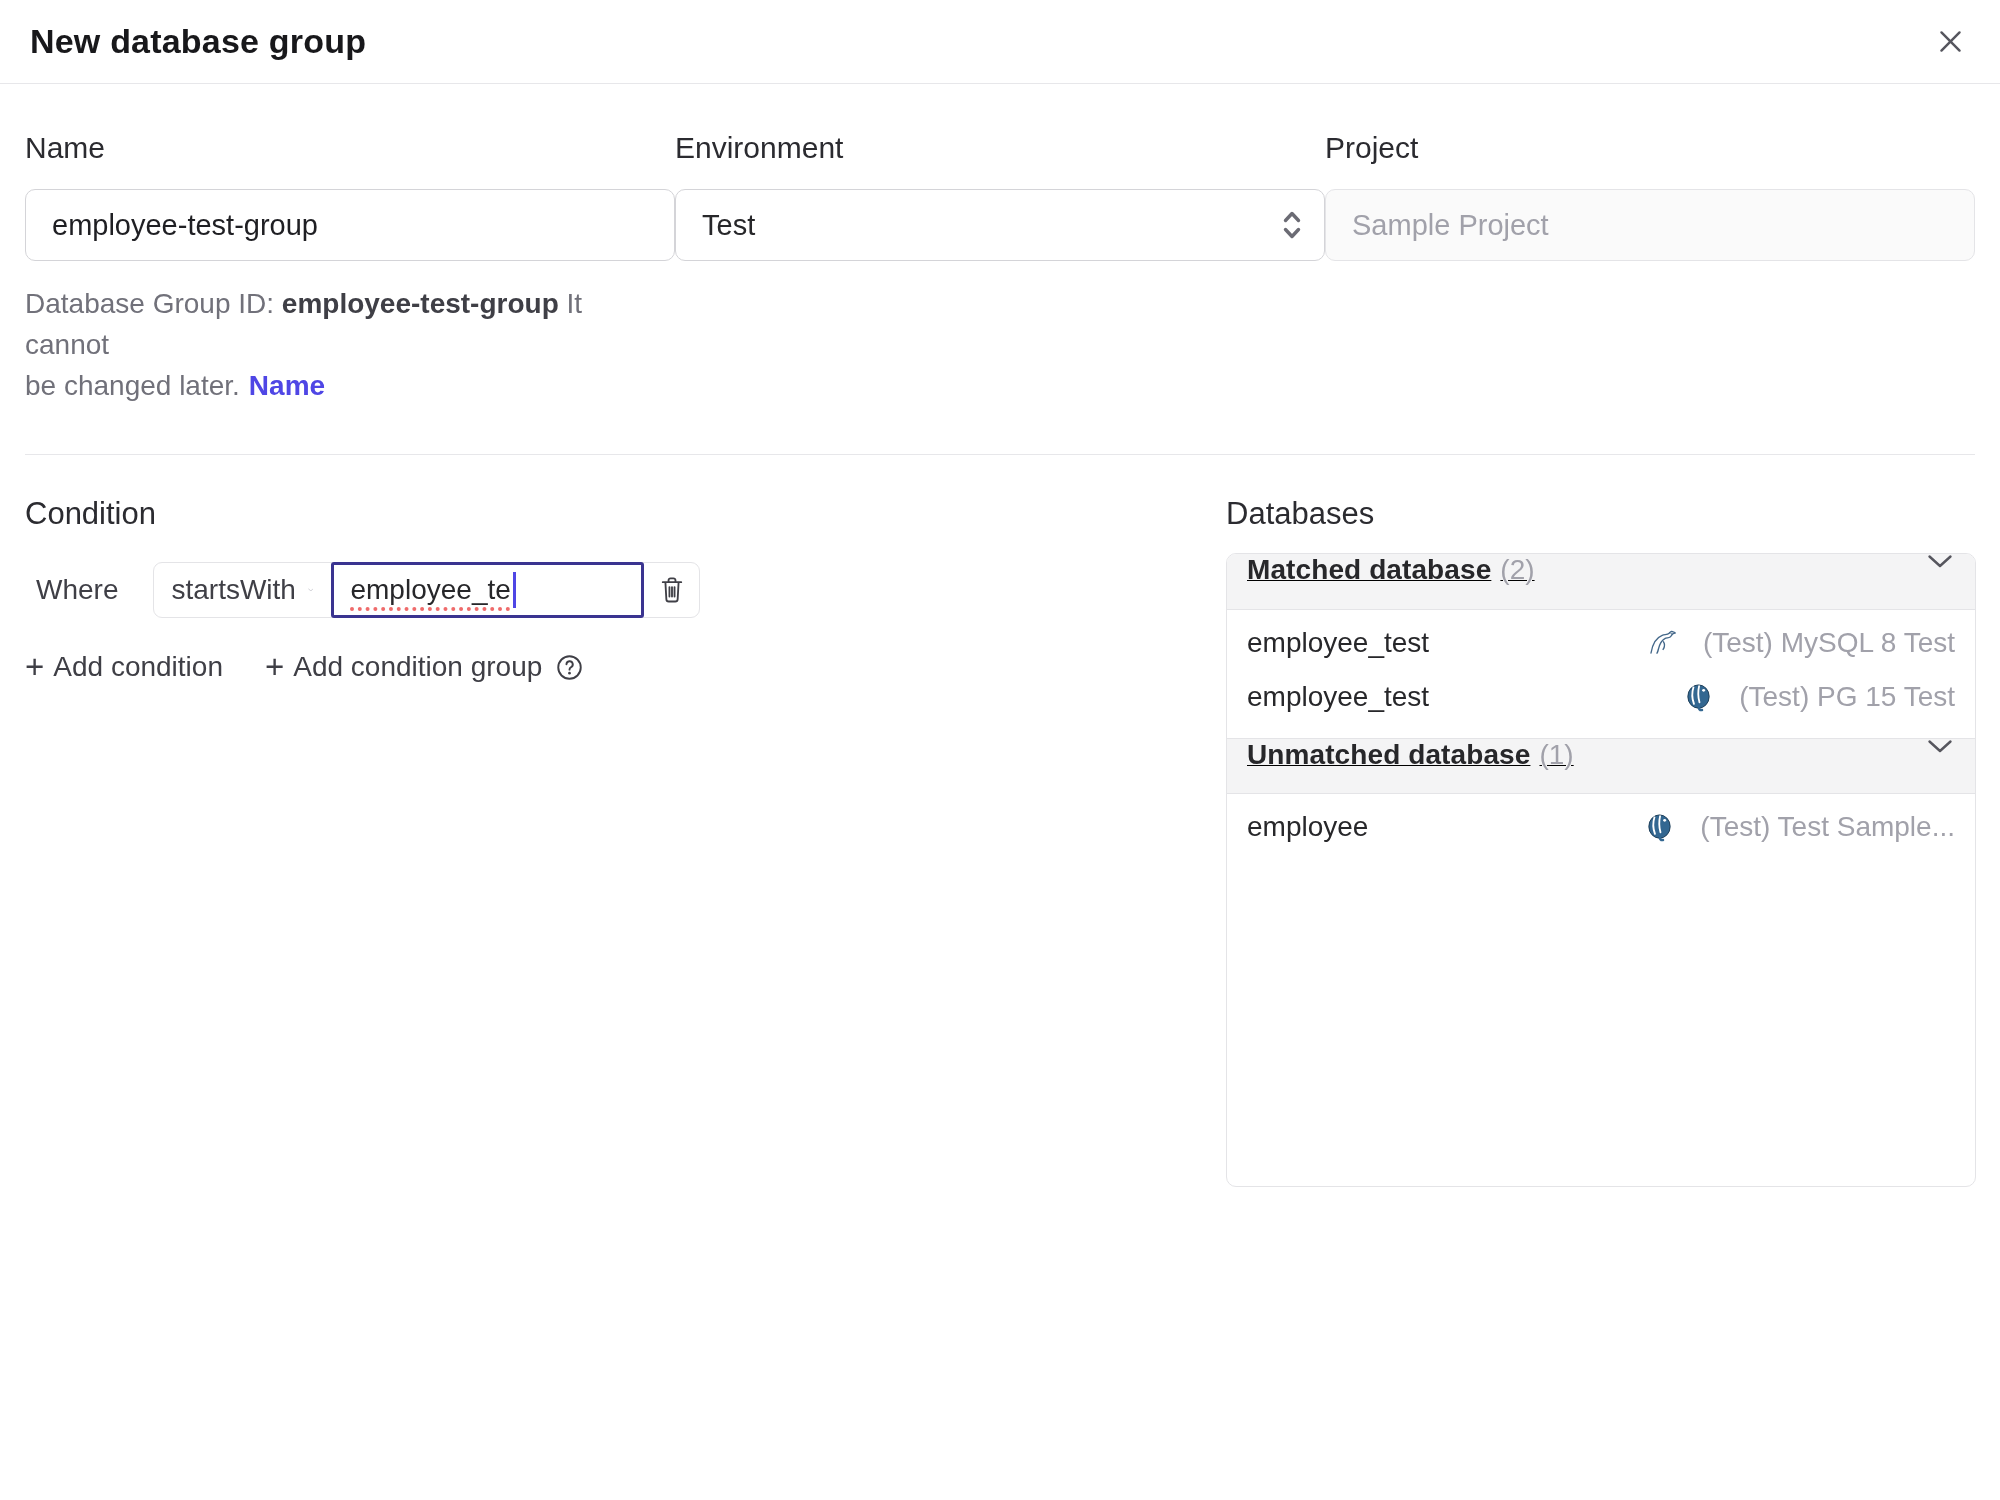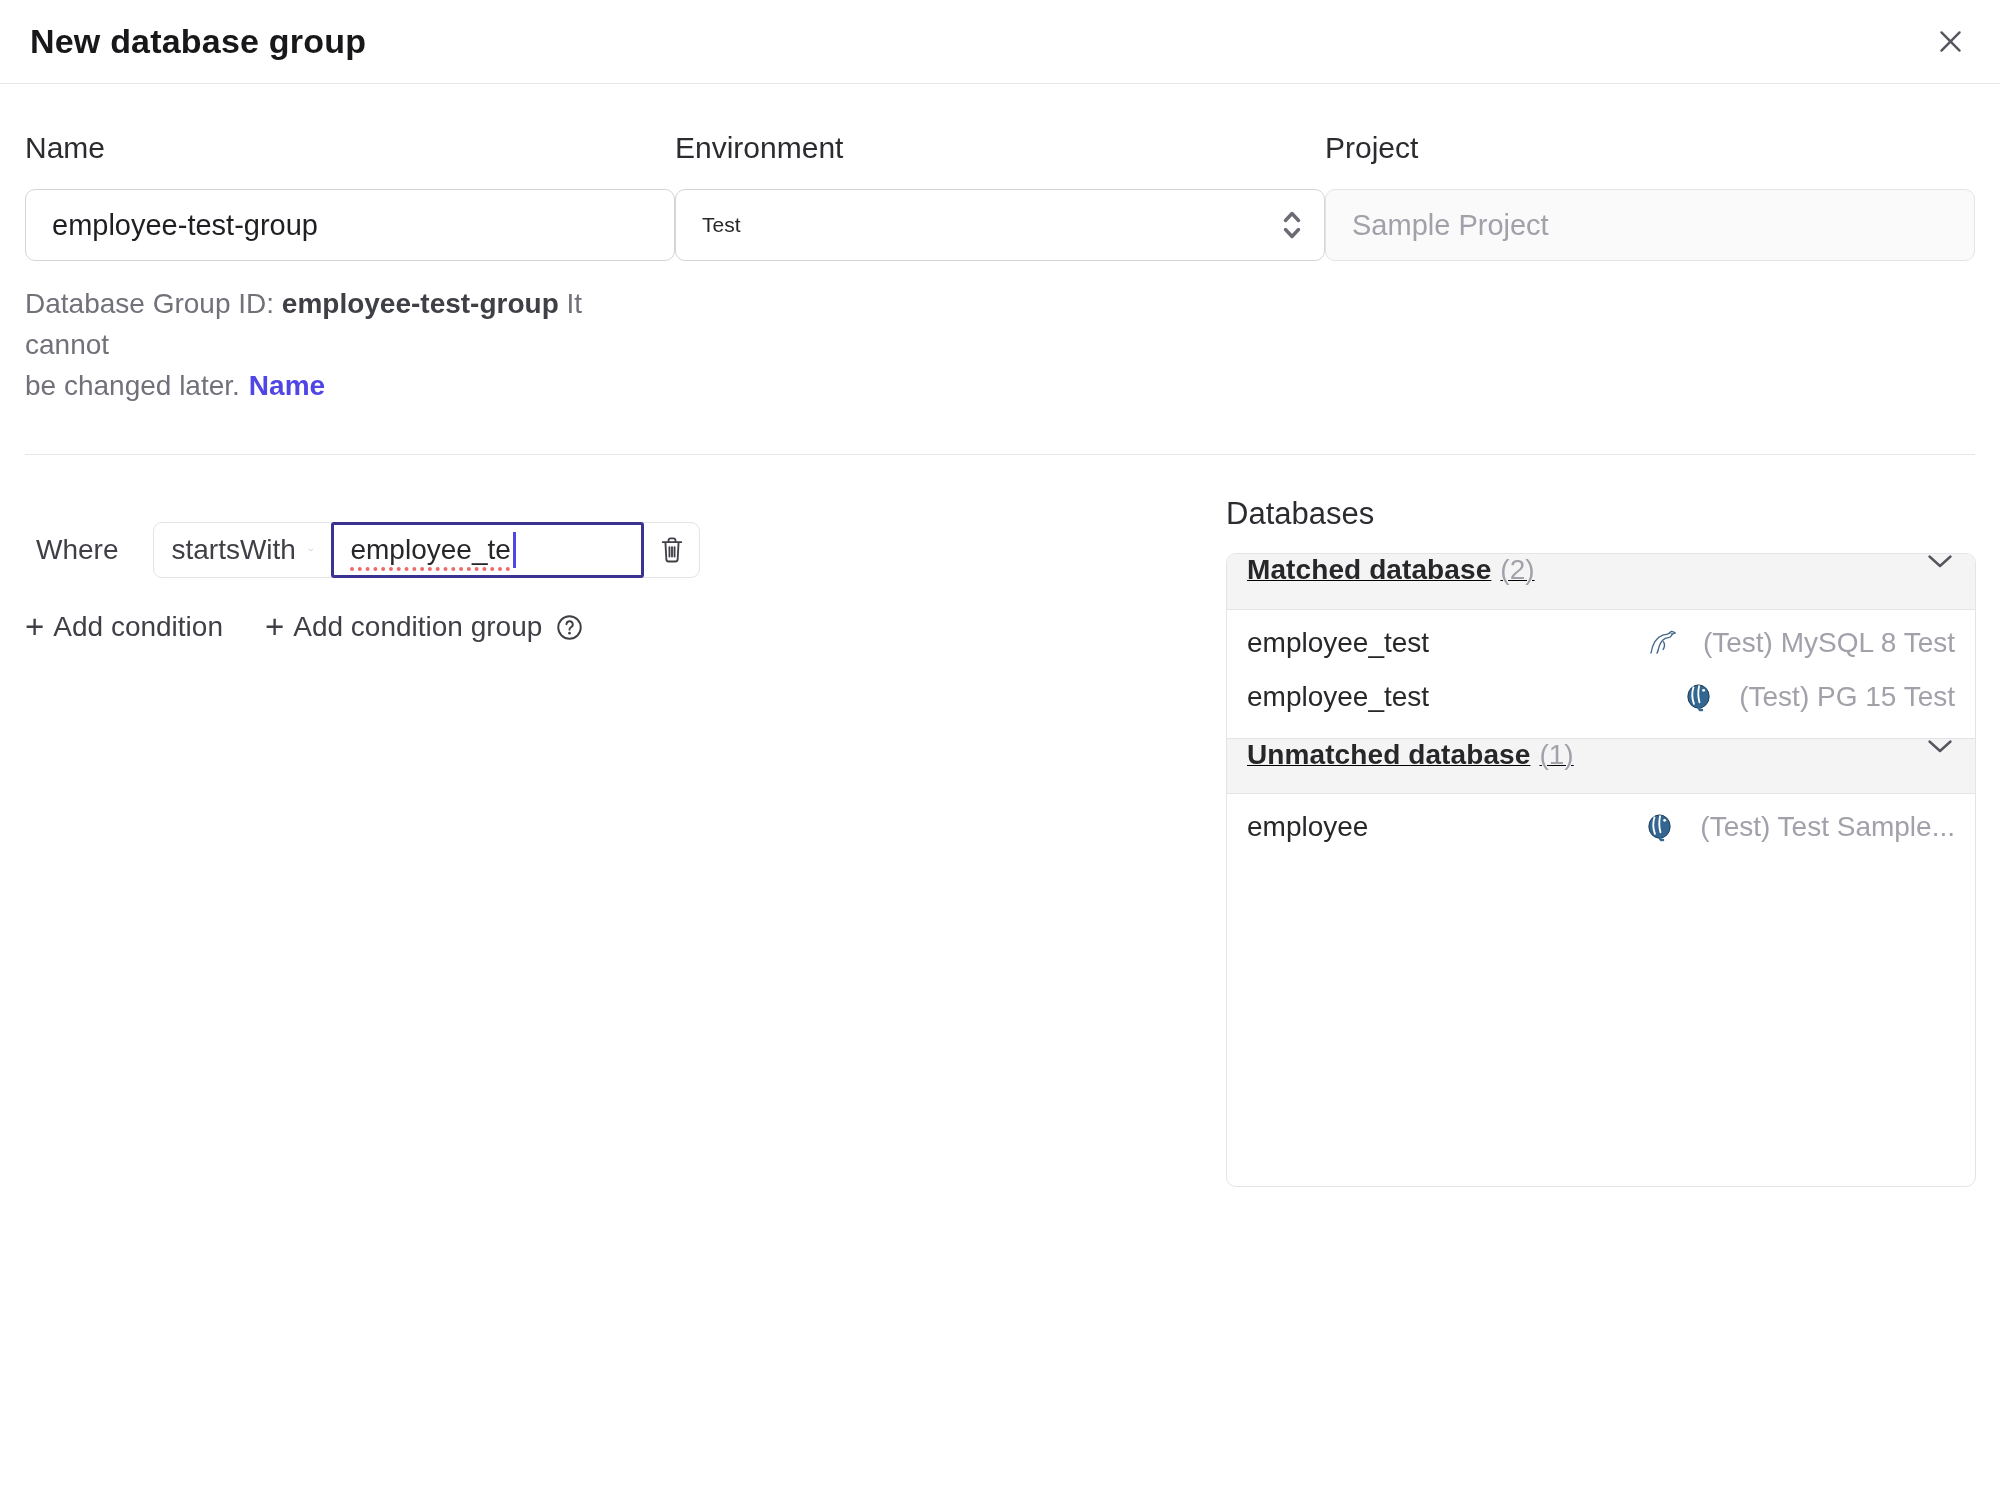--- a/index.html
+++ b/index.html
@@ -21,21 +21,21 @@
   .form-grid { margin-top:45px; display:grid; grid-template-columns:1fr 1fr 1fr; }
   .field-label { font-size:30px; color:#2b2b30; line-height:38px; }
   .control {
     margin-top:22px; height:72px; border:1px solid #d4d4d8; border-radius:10px;
     display:flex; align-items:center; background:#fff; width:100%;
   }
   input.control {
     padding:0 26px; font-size:29px; color:#1f1f23; font-family:"Liberation Sans", sans-serif; outline:none;
   }
   .select-control { justify-content:space-between; padding:0 20px 0 26px; cursor:pointer; }
-  .select-value { font-size:21px; color:#27272a; }
+  .select-value { font-size:29px; color:#27272a; }
   input.control:disabled { background:#fafafa; border-color:#e4e4e7; color:#a1a1aa; }
   .note { margin-top:22px; font-size:28px; line-height:41px; color:#71717a; max-width:640px; }
   .note .gid { font-weight:700; color:#3f3f46; }
   .note .edit-link { color:#4f46e5; font-weight:700; text-decoration:none; margin-left:9px; cursor:pointer; }
   .divider { border:none; border-top:1px solid #e7e7ea; margin-top:48px; }
   
   .bottom { display:flex; margin-top:39px; align-items:flex-start; }
   .bottom-left { width:1201px; flex:none; }
   .bottom-right { width:750px; flex:none; }
   .section-heading { font-size:31px; color:#2b2b30; line-height:40px; }
@@ -122,20 +122,21 @@
         <div class="field-label">Project</div>
         <input class="control" type="text" disabled="" value="Sample Project" style="">
       </div>
     </div>
 
     <hr class="divider">
 
     <div class="bottom">
 
       <div class="bottom-left">
+        <div class="section-heading">Condition</div>
 
         <div class="cond-row">
           <span class="where-label">Where</span>
           <div class="cond-group">
             <button class="cond-cell second">
               <span class="cc-text">startsWith</span>
               <svg width="19" height="12" viewBox="0 0 19 12">
                 <path d="M2 2 L9.5 9.5 L17 2" stroke="#bcbcc4" stroke-width="2.4" fill="none" stroke-linecap="round" stroke-linejoin="round"></path>
               </svg>
             </button>

